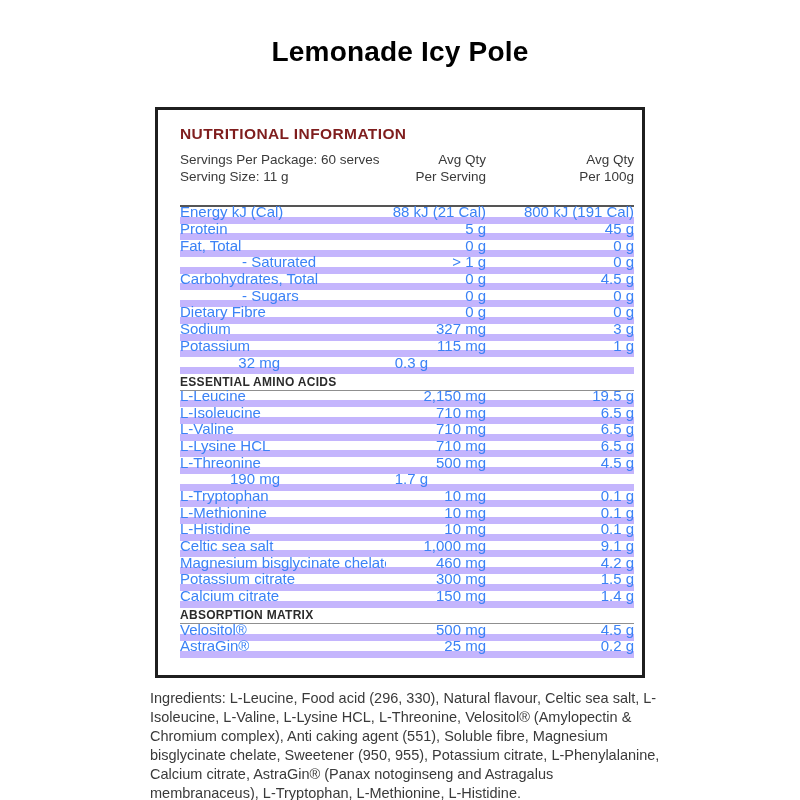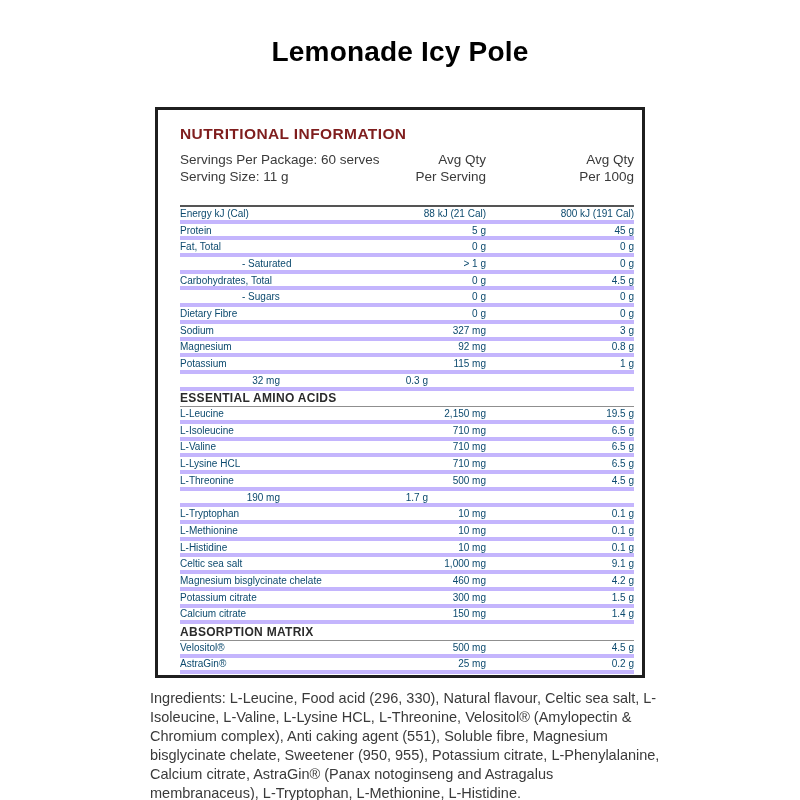--- a/index.html
+++ b/index.html
@@ -52,23 +52,23 @@
     line-height: 16.5px;
     text-align: right;
     color: #3a3a3a;
   }
   .col-head.c1 { width: 100px; }
   .col-head.c2 { width: 148px; }
   .n-row {
     display: flex;
     align-items: center;
     height: 16.7px;
-    font-size: 10px;
-    border-bottom: 4px solid #c4b5fd;
-    color: #0c4a6e;
+    font-size: 15px;
+    border-bottom: 7px solid #c4b5fd;
+    color: #3b82f6;
     white-space: nowrap;
   }
   .n-row .lbl { flex: 1; overflow: hidden; }
   .n-row.indent .lbl { padding-left: 62px; }
   .n-row .c1 { width: 100px; text-align: right; }
   .n-row .c2 { width: 148px; text-align: right; }
   .n-section {
     display: flex;
     align-items: center;
     height: 16.7px;
@@ -147,25 +147,20 @@
         <span class="lbl">Dietary Fibre</span>
         <span class="c1">0 g</span>
         <span class="c2">0 g</span>
       </div>
       <div class="n-row">
         <span class="lbl">Sodium</span>
         <span class="c1">327 mg</span>
         <span class="c2">3 g</span>
       </div>
       <div class="n-row">
-        <span class="lbl">Magnesium</span>
-        <span class="c1">92 mg</span>
-        <span class="c2">0.8 g</span>
-      </div>
-      <div class="n-row">
         <span class="lbl">Potassium</span>
         <span class="c1">115 mg</span>
         <span class="c2">1 g</span>
       </div>
       <div class="n-row">
         <span class="c1">32 mg</span>
         <span class="c2">0.3 g</span>
       </div>
       <div class="n-section">ESSENTIAL AMINO ACIDS</div>
       <div class="n-row">

